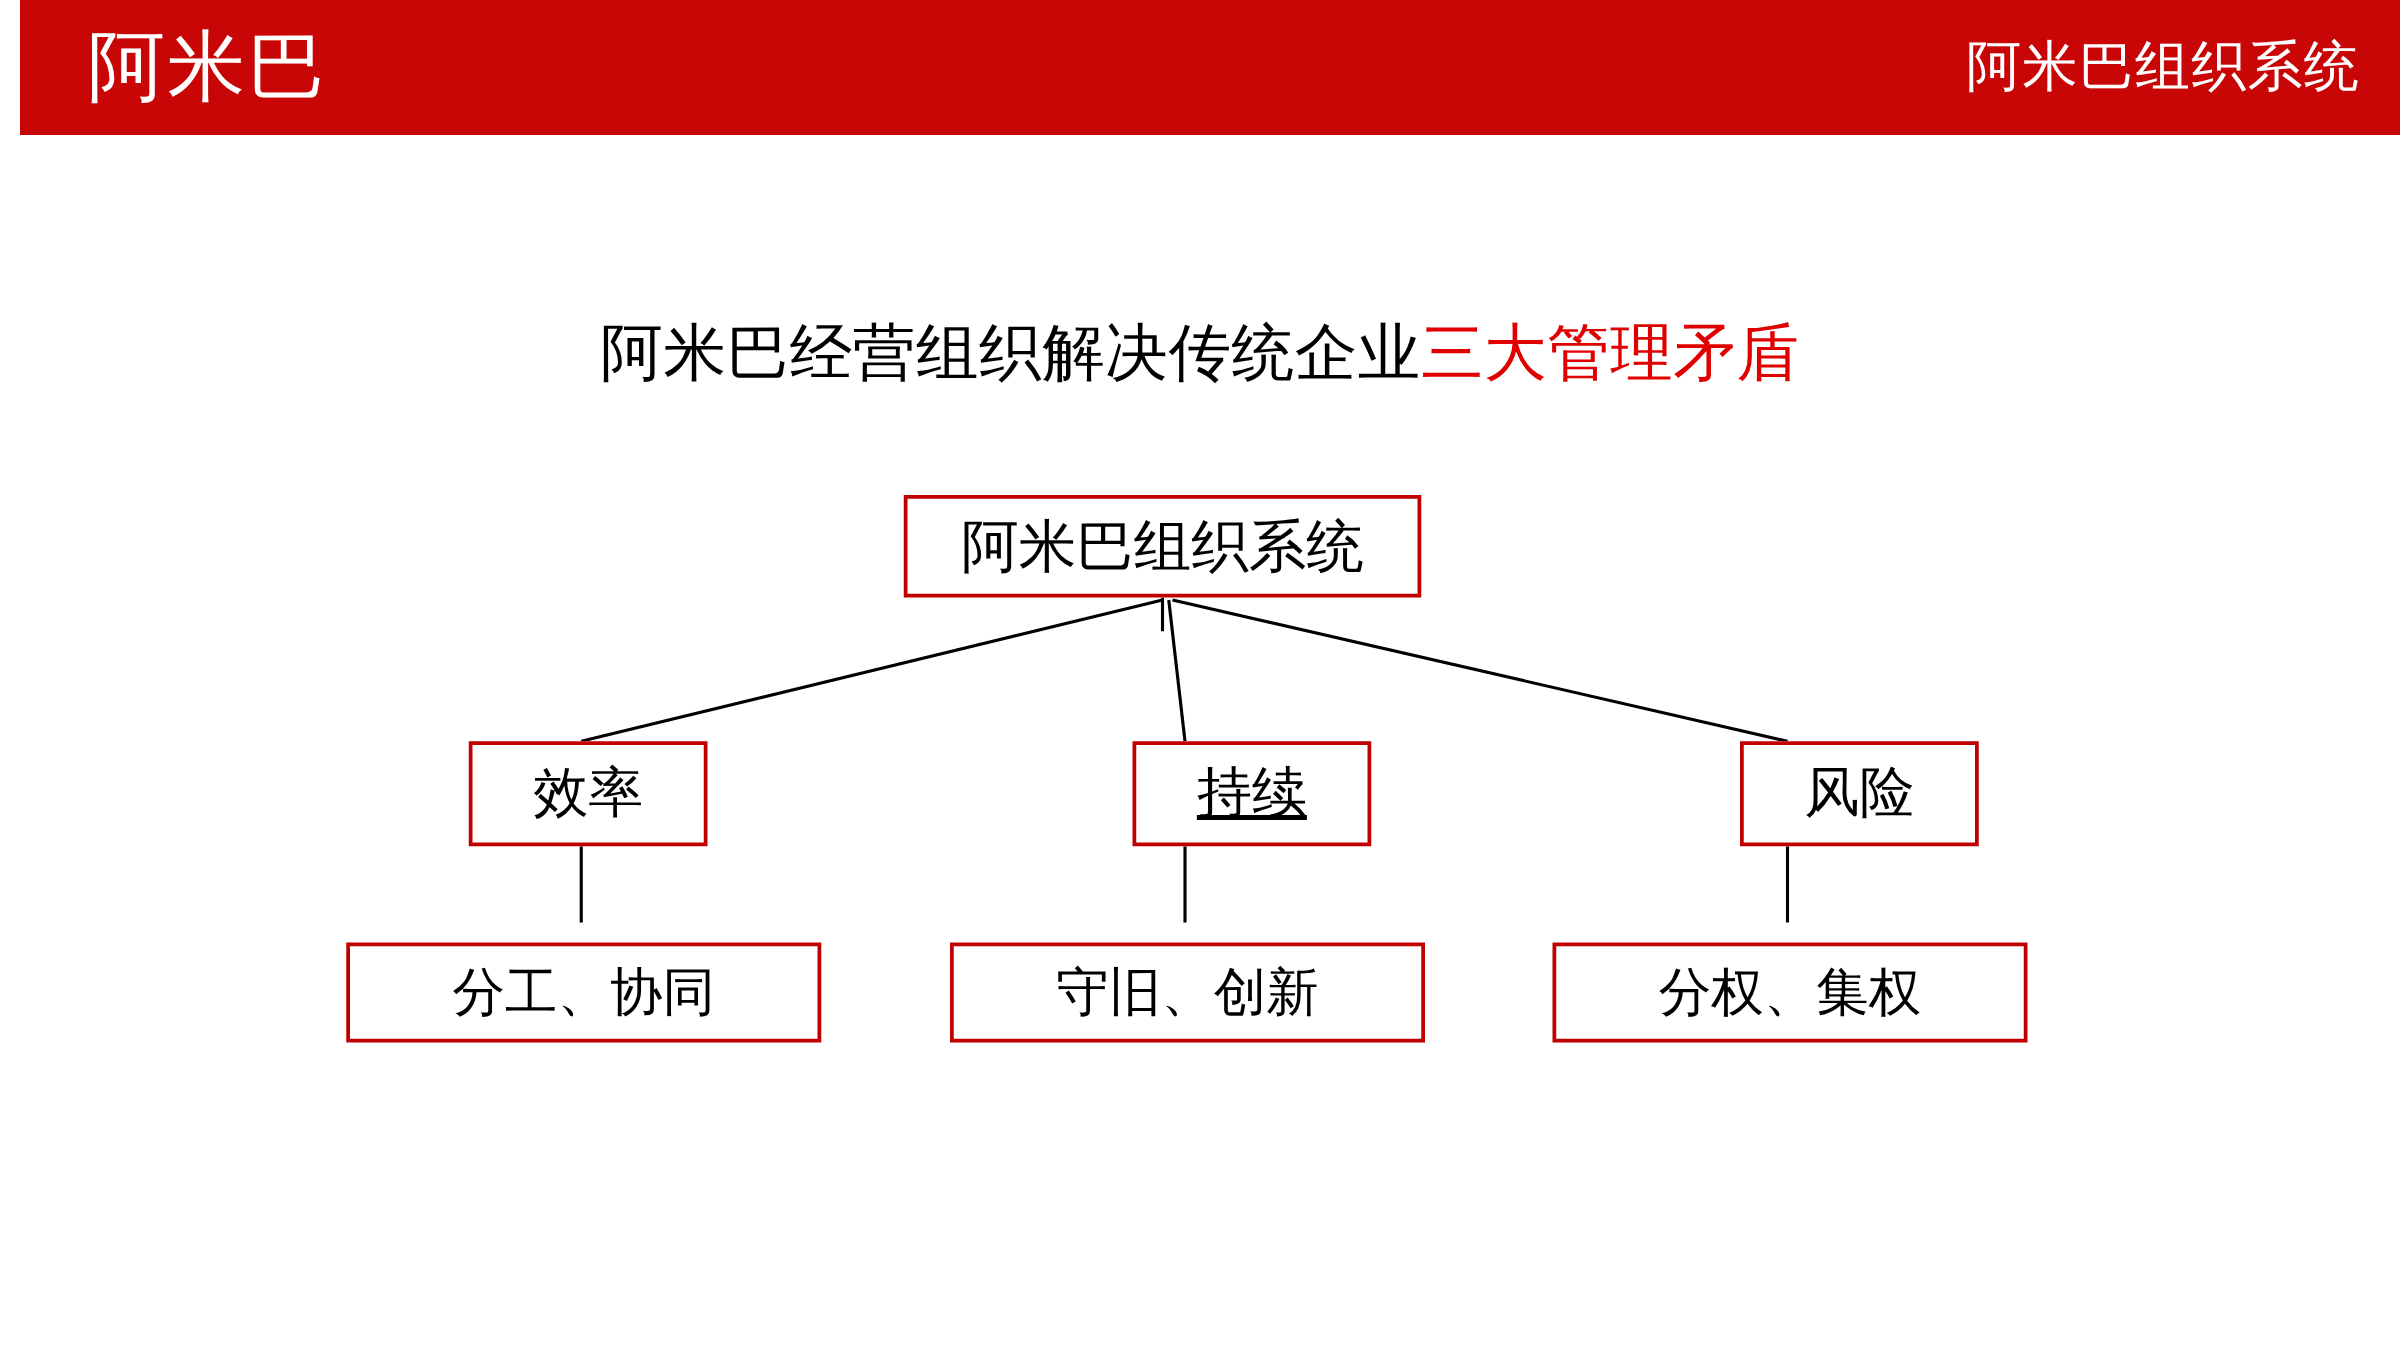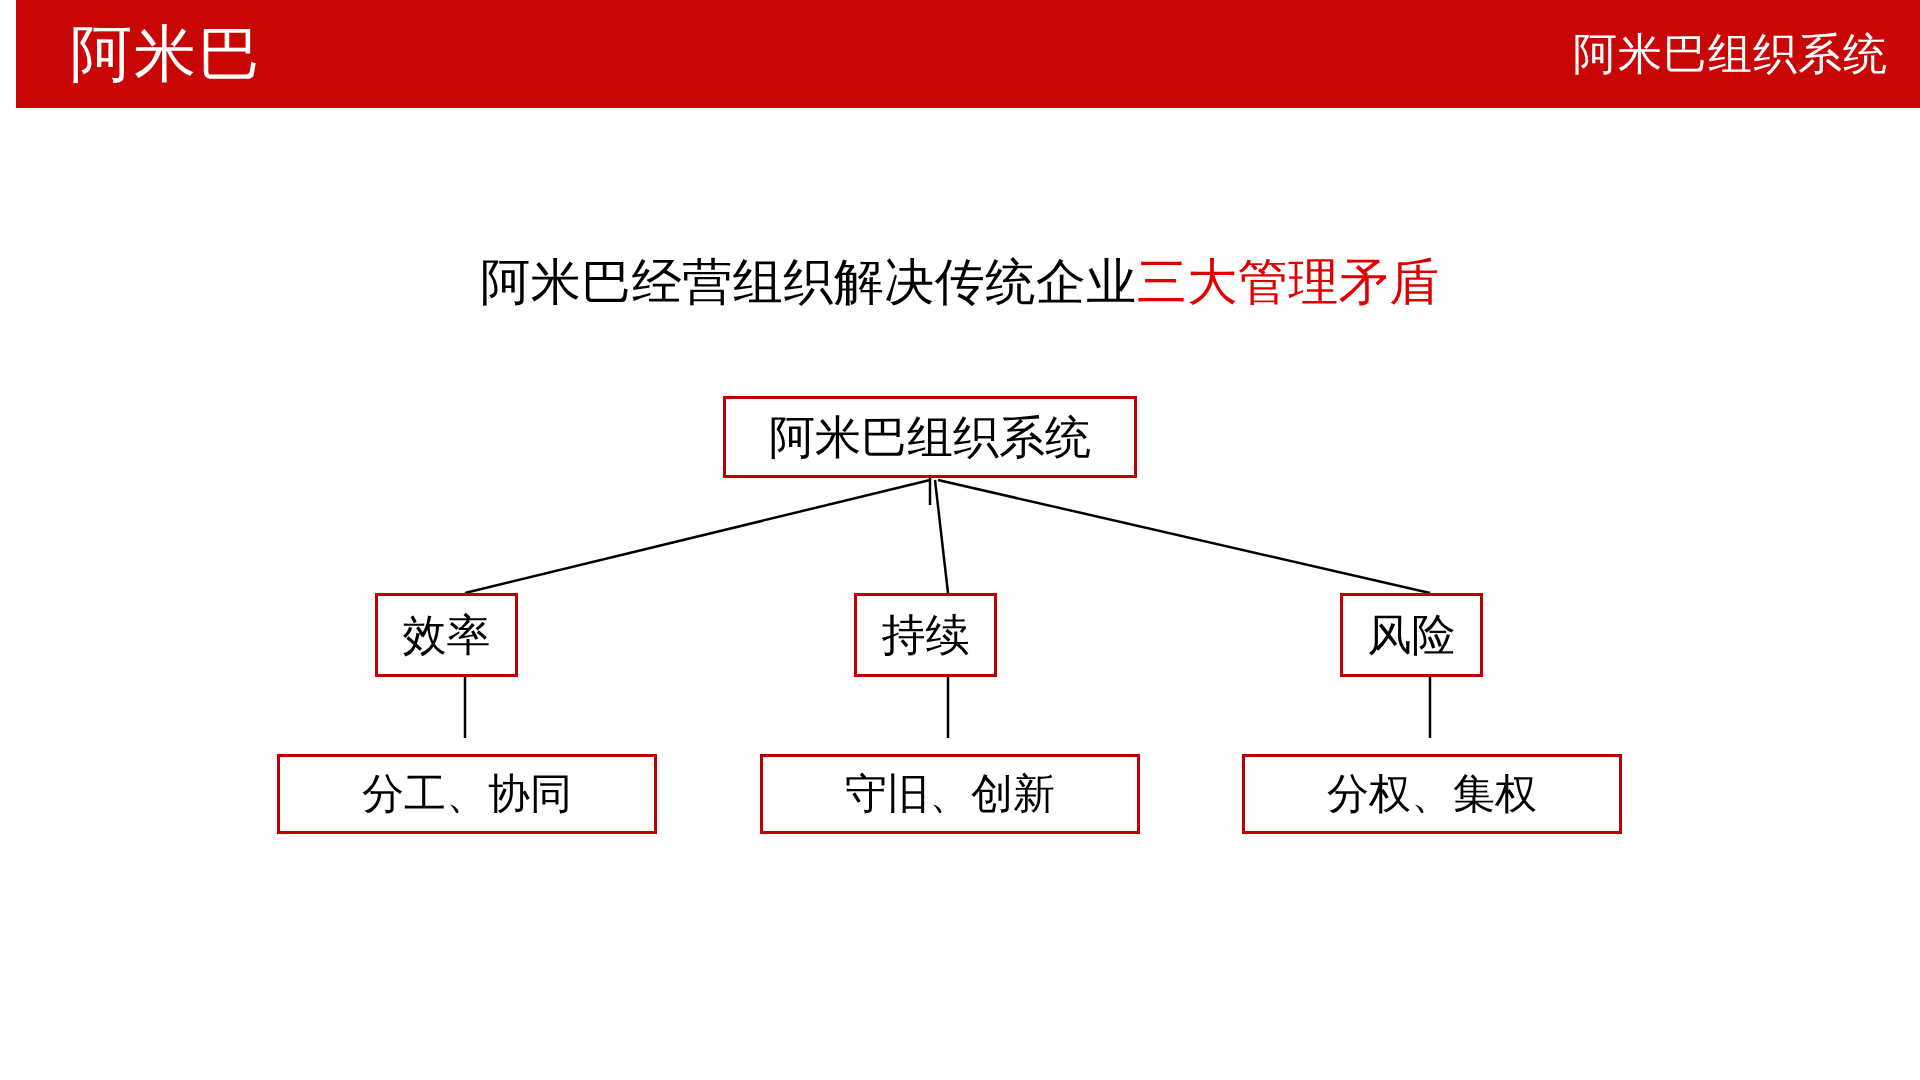--- a/index.html
+++ b/index.html
@@ -92,27 +92,27 @@
   }
   .node-root {
     left: 723px;
     top: 396px;
     width: 414px;
     height: 82px;
     font-size: 46px;
   }
   .node-mid {
     top: 593px;
-    width: 143px;
+    width: 191px;
     height: 84px;
     font-size: 44px;
   }
   .node-mid-1 { left: 375px; }
-  .node-mid-2 { left: 854px; }
-  .node-mid-3 { left: 1340px; }
+  .node-mid-2 { left: 906px; text-decoration: underline; }
+  .node-mid-3 { left: 1392px; }
 
   .node-leaf {
     top: 738px;
     width: 380px;
     height: 80px;
     font-size: 42px;
     margin-top: 16px;
   }
   .node-leaf-1 { left: 277px; }
   .node-leaf-2 { left: 760px; }

